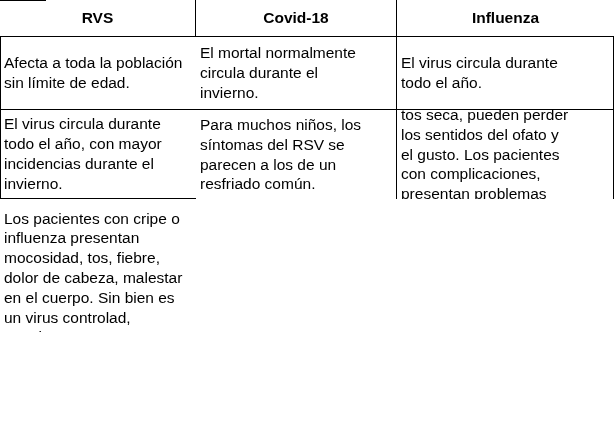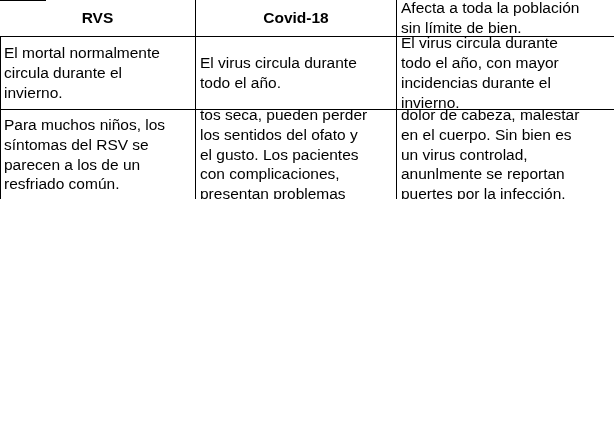--- a/index.html
+++ b/index.html
@@ -70,24 +70,27 @@
 <div class="page">
 
   <div class="ctable">
 
     <div class="cell hdr bR bB">
       <span class="cell-text">RVS</span>
     </div>
     <div class="cell hdr bR bB">
       <span class="cell-text">Covid-18</span>
     </div>
+    <div class="cell hdr bB">
+      <span class="cell-text">Influenza</span>
+    </div>
 
     <div class="cell body-cell bB">
       <span class="cell-text">Afecta a toda la población
-sin límite de bien.</span>
+sin límite de edad.</span>
     </div>
 
     <div class="cell body-cell bR bB">
       <span class="cell-text">El mortal normalmente
 circula durante el
 invierno.</span>
     </div>
     <div class="cell body-cell bR bB">
       <span class="cell-text">El virus circula durante
 todo el año.</span>

